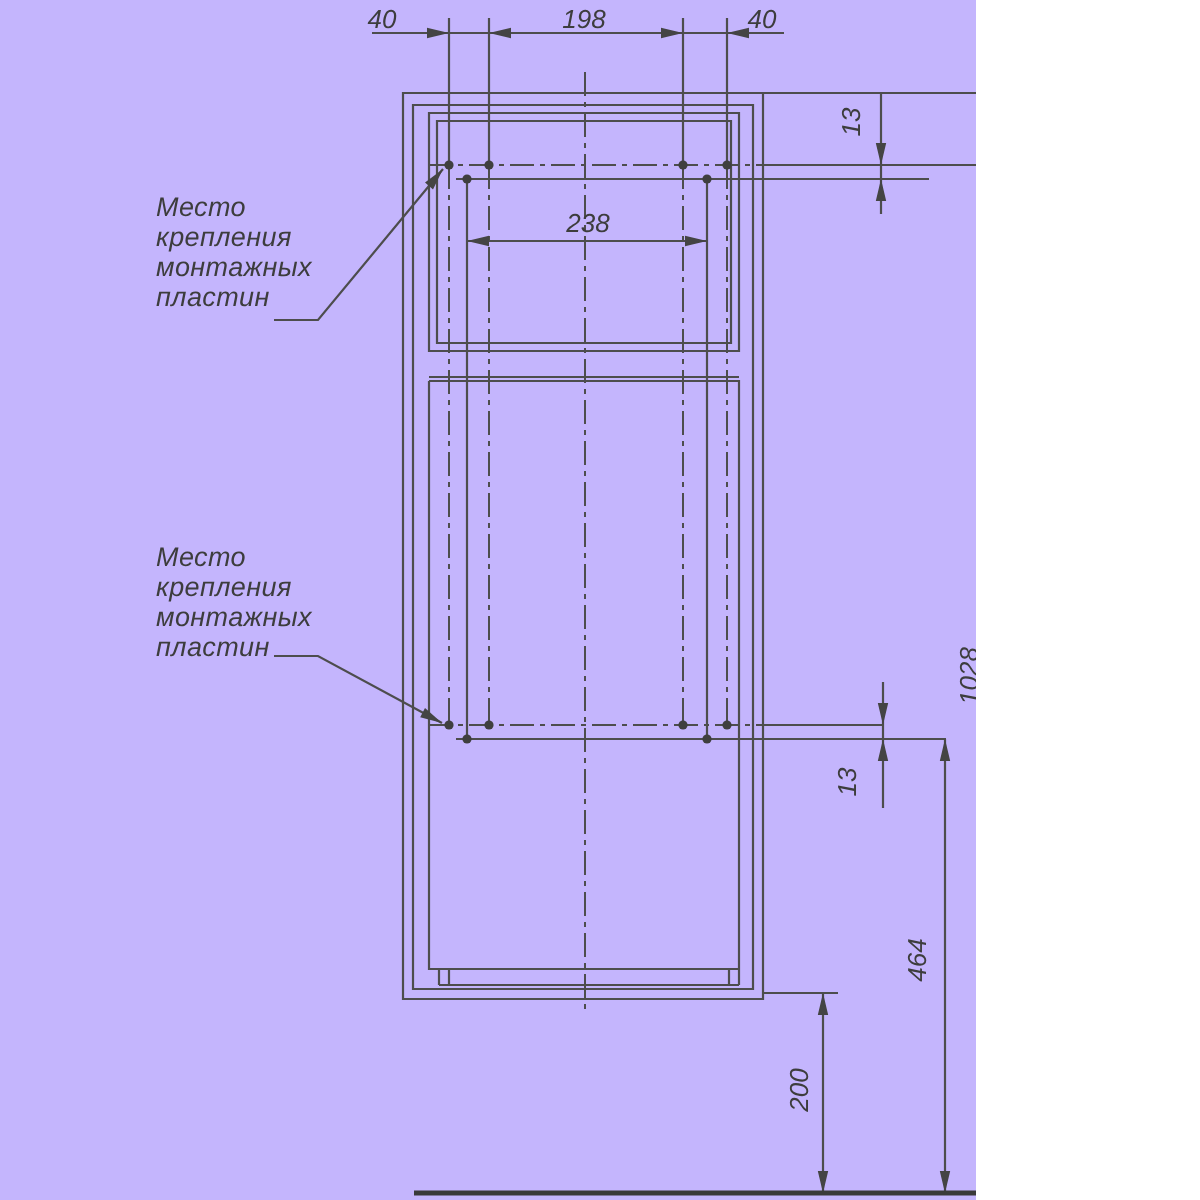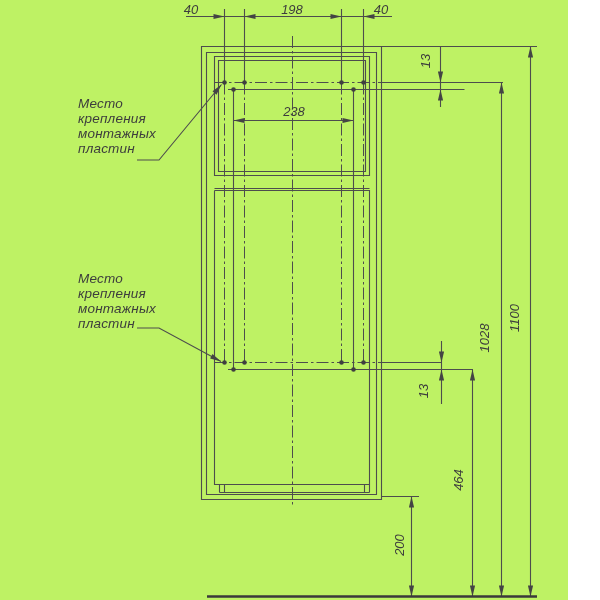--- a/index.html
+++ b/index.html
@@ -1,16 +1,16 @@
 <!DOCTYPE html>
 <html><head>
 <meta charset="utf-8">
 <style>
   html,body{margin:0;padding:0;background:#ffffff;}
-  .stage{width:568px;height:600px;position:relative;background:#bef264;overflow:hidden;}
+  .stage{width:488px;height:600px;position:relative;background:#c4b5fd;overflow:hidden;}
   svg{display:block;}
   text{font-family:"Liberation Sans",sans-serif;font-style:italic;fill:#3d3d3d;}
   .dim{font-size:13px;}
   .note{font-size:13.5px;letter-spacing:.2px;}
   .thin{stroke:#4d4d4d;stroke-width:1.1;fill:none;}
   .dashdot{stroke:#4d4d4d;stroke-width:1;fill:none;stroke-dasharray:12 3 2.5 3;}
   .thick{stroke:#3a3a3a;stroke-width:2.4;fill:none;}
   .arrowfill{fill:#444444;stroke:none;}
   .dot{fill:#3f3f3f;stroke:none;}
 </style>

